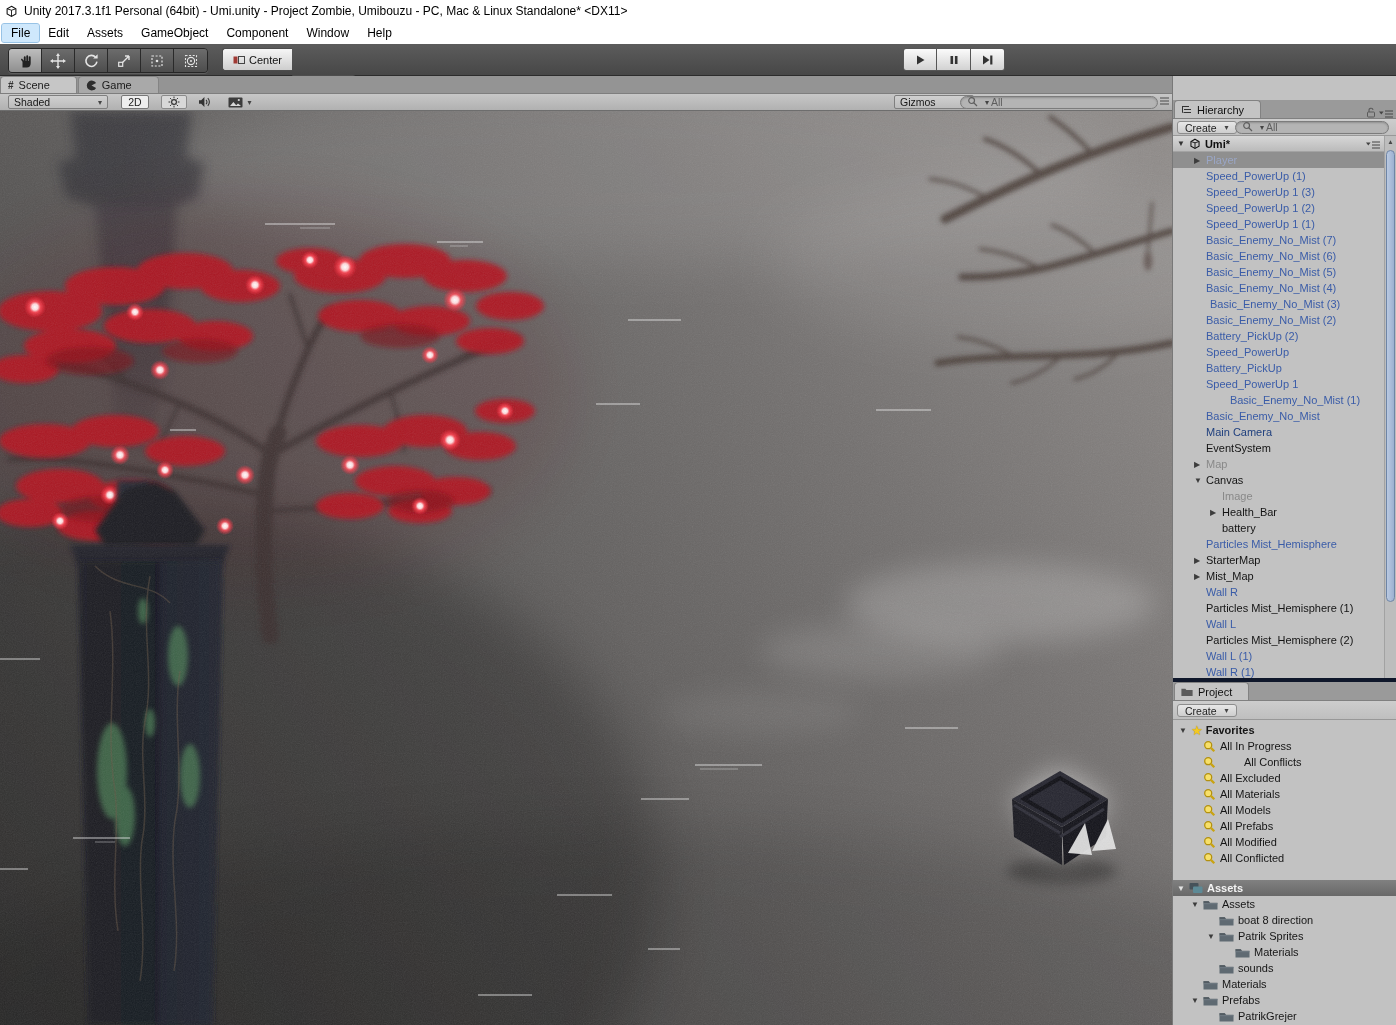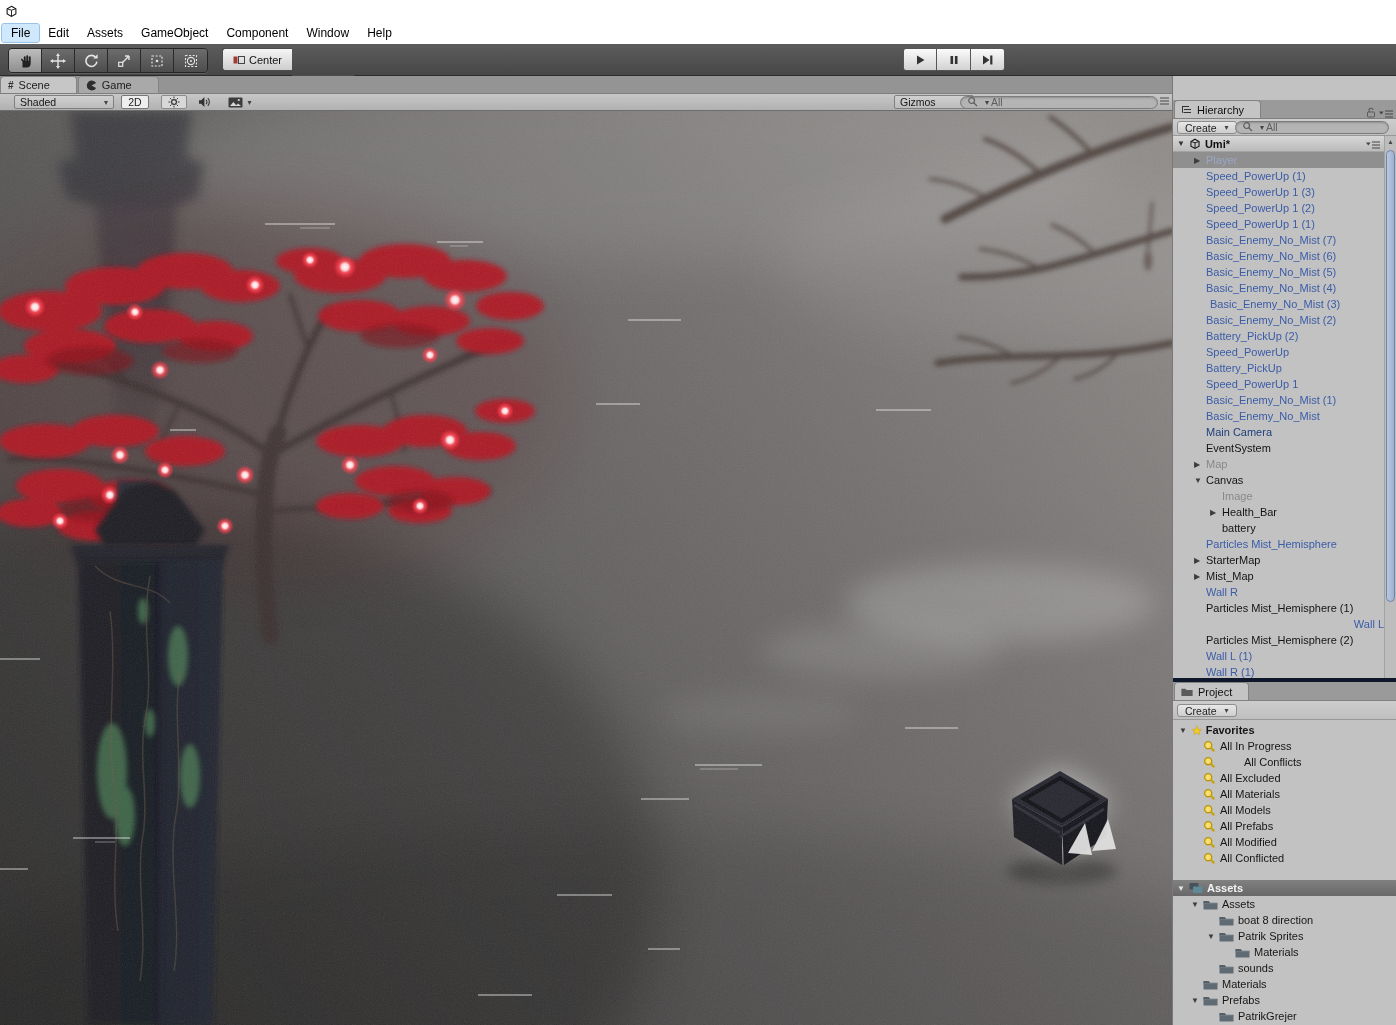--- a/index.html
+++ b/index.html
@@ -111,20 +111,21 @@
 </head>
 <body>
 
 <div id="app">
 
   <div id="titlebar">
     <svg width="13" height="13" viewBox="0 0 16 16">
       <path d="M8 1.6 13.4 4.7v6.2L8 14 2.6 10.9V4.7z" fill="none" stroke="#111" stroke-width="1.3"></path>
       <path d="M8 6.4v7.2M8 6.4 2.9 4.8M8 6.4l5.1-1.6" stroke="#111" stroke-width="1.1" fill="none"></path>
     </svg>
+    <span>Unity 2017.3.1f1 Personal (64bit) - Umi.unity - Project Zombie, Umibouzu - PC, Mac &amp; Linux Standalone* &lt;DX11&gt;</span>
   </div>
 
   <div id="menubar">
       <div class="menu-item hl">File</div>
       <div class="menu-item">Edit</div>
       <div class="menu-item">Assets</div>
       <div class="menu-item">GameObject</div>
       <div class="menu-item">Component</div>
       <div class="menu-item">Window</div>
       <div class="menu-item">Help</div>
@@ -215,21 +216,21 @@
       </div>
       <div class="tab">
         <svg width="11" height="11" viewBox="0 0 12 12">
           <path d="M11 3.4A5.4 5.4 0 1 0 11 8.6L6 6z" fill="#2d2d2d"></path>
         </svg>
         <span>Game</span>
       </div>
     </div>
 
     <div id="scene-toolbar">
-      <div class="sdrop" style="left:14px;width:100px;">
+      <div class="sdrop" style="left:8px;width:100px;">
         <span>Shaded</span>
         <span class="da">▾</span>
       </div>
       <div class="stool on" style="left:121px;width:28px;">
         <span>2D</span>
       </div>
       <div class="stool semi" style="left:161px;width:26px;">
         <svg width="12" height="12" viewBox="0 0 12 12">
           <circle cx="6" cy="6" r="2.4" fill="none" stroke="#333" stroke-width="1.2"></circle>
           <path d="M6 .5v1.8M6 9.7v1.8M.5 6h1.8M9.7 6h1.8M2.1 2.1l1.3 1.3M8.6 8.6l1.3 1.3M9.9 2.1 8.6 3.4M3.4 8.6 2.1 9.9" stroke="#333" stroke-width="1"></path>
@@ -577,21 +578,21 @@
             <span class="lbl prefab">Speed_PowerUp</span>
           </div>
           <div class="h-row" style="padding-left: 21px;">
             <span class="fold"></span>
             <span class="lbl prefab">Battery_PickUp</span>
           </div>
           <div class="h-row" style="padding-left: 21px;">
             <span class="fold"></span>
             <span class="lbl prefab">Speed_PowerUp 1</span>
           </div>
-          <div class="h-row" style="padding-left: 21px;">
+          <div class="h-row" style="padding-left: 21px; justify-content: center;">
             <span class="fold"></span>
             <span class="lbl prefab">Basic_Enemy_No_Mist (1)</span>
           </div>
           <div class="h-row" style="padding-left: 21px;">
             <span class="fold"></span>
             <span class="lbl prefab">Basic_Enemy_No_Mist</span>
           </div>
           <div class="h-row" style="padding-left: 21px;">
             <span class="fold"></span>
             <span class="lbl prefab-dark">Main Camera</span>
@@ -633,21 +634,21 @@
             <span class="lbl normal">Mist_Map</span>
           </div>
           <div class="h-row" style="padding-left: 21px;">
             <span class="fold"></span>
             <span class="lbl prefab">Wall R</span>
           </div>
           <div class="h-row" style="padding-left: 21px;">
             <span class="fold"></span>
             <span class="lbl normal">Particles Mist_Hemisphere (1)</span>
           </div>
-          <div class="h-row" style="padding-left: 21px; justify-content: flex-end;">
+          <div class="h-row" style="padding-left: 21px;">
             <span class="fold"></span>
             <span class="lbl prefab">Wall L</span>
           </div>
           <div class="h-row" style="padding-left: 21px;">
             <span class="fold"></span>
             <span class="lbl normal">Particles Mist_Hemisphere (2)</span>
           </div>
           <div class="h-row" style="padding-left: 21px;">
             <span class="fold"></span>
             <span class="lbl prefab">Wall L (1)</span>

